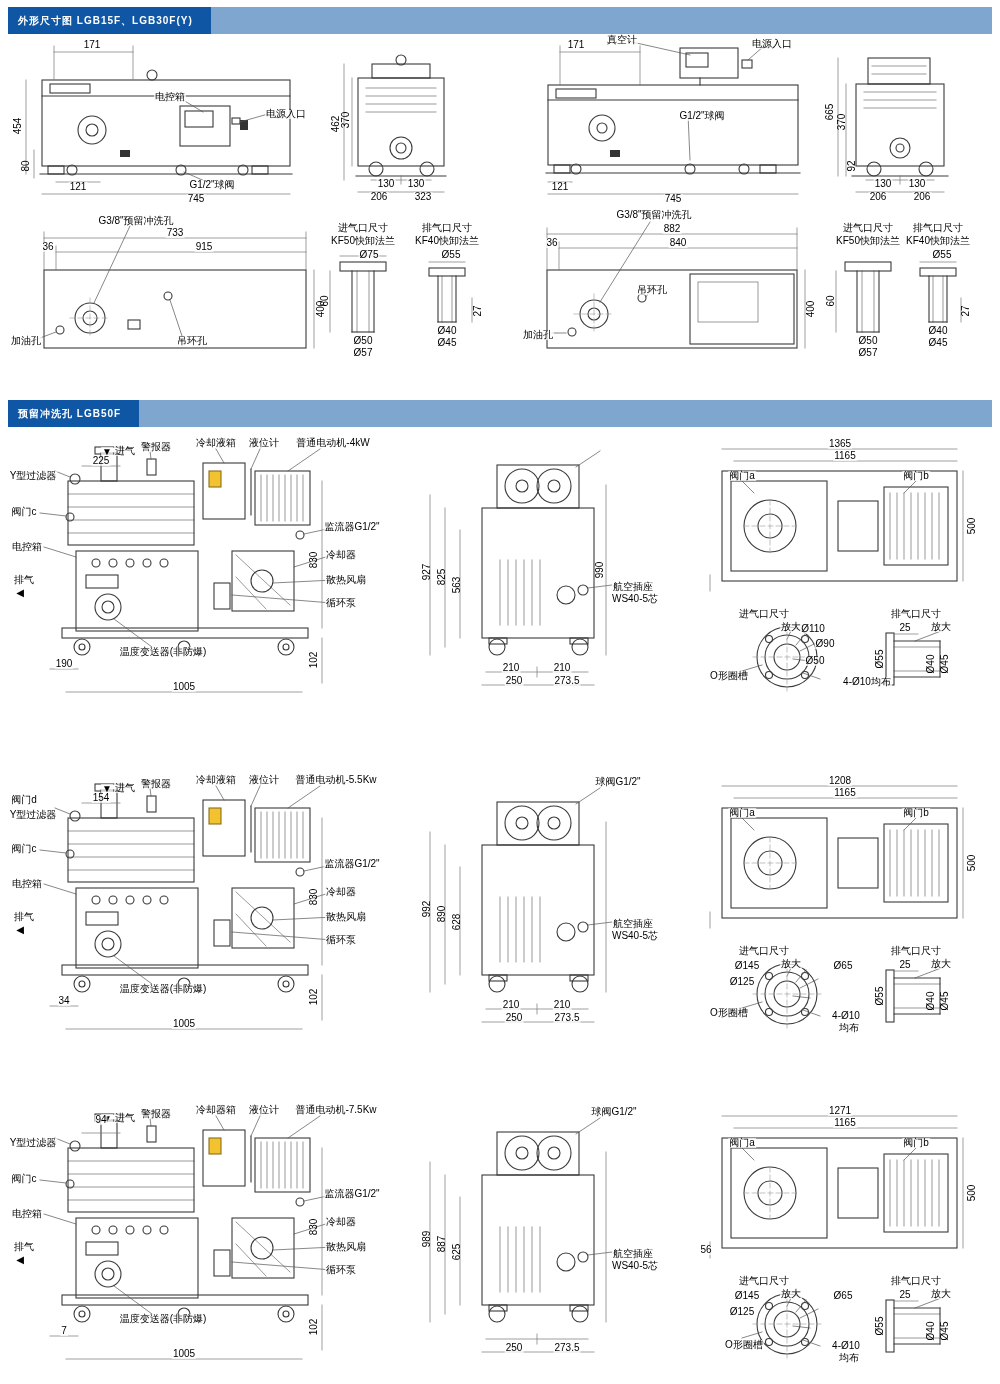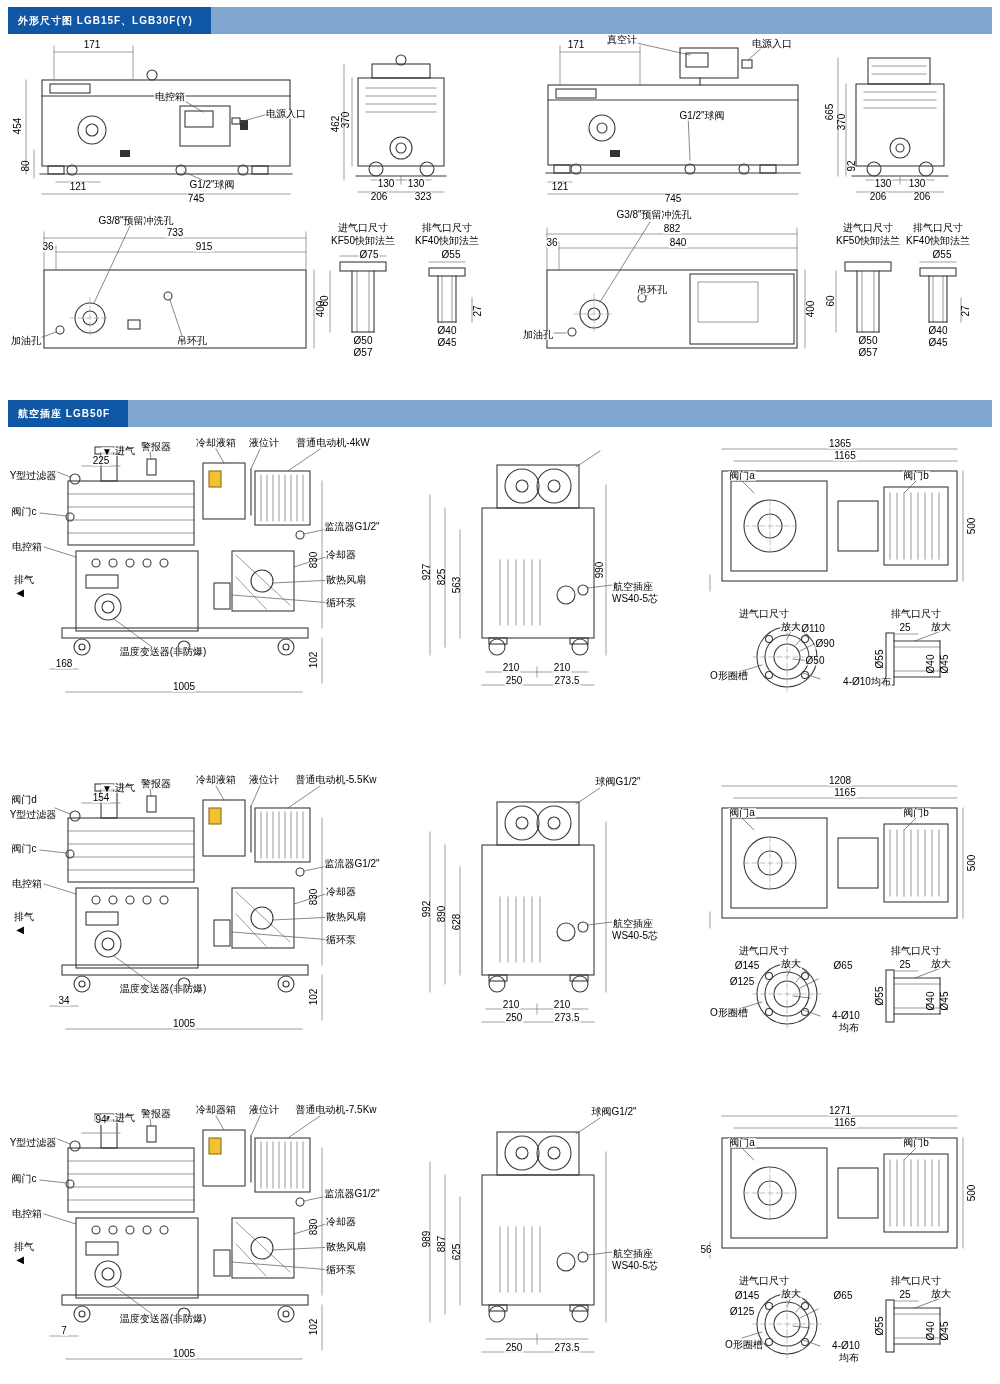--- a/index.html
+++ b/index.html
@@ -583,21 +583,21 @@
         <line x1="940" y1="1308" x2="940" y2="1344"></line>
         <line x1="894" y1="1301" x2="918" y2="1301" class="dim"></line>
         <line x1="941" y1="1298" x2="915" y2="1308" class="leader"></line>
       </g>
     </svg>
 
   <div class="sec-bar sb1">
     <span class="sec-title">外形尺寸图 LGB15F、LGB30F(Y)</span>
   </div>
   <div class="sec-bar sb2">
-    <span class="sec-title">航空插座 LGB50F</span>
+    <span class="sec-title">预留冲洗孔 LGB50F</span>
   </div>
 
   <div id="labels">
       <div class="lbl" style="left: 92px; top: 45px;">171</div>
       <div class="lbl" style="left: 170px; top: 97px;">电控箱</div>
       <div class="lbl" style="left: 286px; top: 114px;">电源入口</div>
       <div class="lbl rot" style="left: 18px; top: 126px;">454</div>
       <div class="lbl rot" style="left: 26px; top: 166px;">80</div>
       <div class="lbl" style="left: 78px; top: 187px;">121</div>
       <div class="lbl" style="left: 212px; top: 185px;">G1/2"球阀</div>
@@ -669,21 +669,21 @@
       <div class="lbl" style="left: 24px; top: 512px;">阀门c</div>
       <div class="lbl" style="left: 27px; top: 547px;">电控箱</div>
       <div class="lbl" style="left: 24px; top: 580px;">排气</div>
       <div class="lbl" style="left: 20px; top: 593px;">◀</div>
       <div class="lbl" style="left: 352px; top: 527px;">监流器G1/2"</div>
       <div class="lbl rot" style="left: 314px; top: 560px;">830</div>
       <div class="lbl" style="left: 341px; top: 555px;">冷却器</div>
       <div class="lbl" style="left: 346px; top: 580px;">散热风扇</div>
       <div class="lbl" style="left: 341px; top: 603px;">循环泵</div>
       <div class="lbl" style="left: 163px; top: 652px;">温度变送器(非防爆)</div>
-      <div class="lbl" style="left: 64px; top: 664px;">168</div>
+      <div class="lbl" style="left: 64px; top: 664px;">190</div>
       <div class="lbl" style="left: 184px; top: 687px;">1005</div>
       <div class="lbl rot" style="left: 314px; top: 660px;">102</div>
       <div class="lbl rot" style="left: 427px; top: 572px;">927</div>
       <div class="lbl rot" style="left: 442px; top: 577px;">825</div>
       <div class="lbl rot" style="left: 457px; top: 585px;">563</div>
       <div class="lbl rot" style="left: 600px; top: 570px;">990</div>
       <div class="lbl" style="left: 633px; top: 587px;">航空插座</div>
       <div class="lbl" style="left: 635px; top: 599px;">WS40-5芯</div>
       <div class="lbl" style="left: 511px; top: 668px;">210</div>
       <div class="lbl" style="left: 562px; top: 668px;">210</div>

